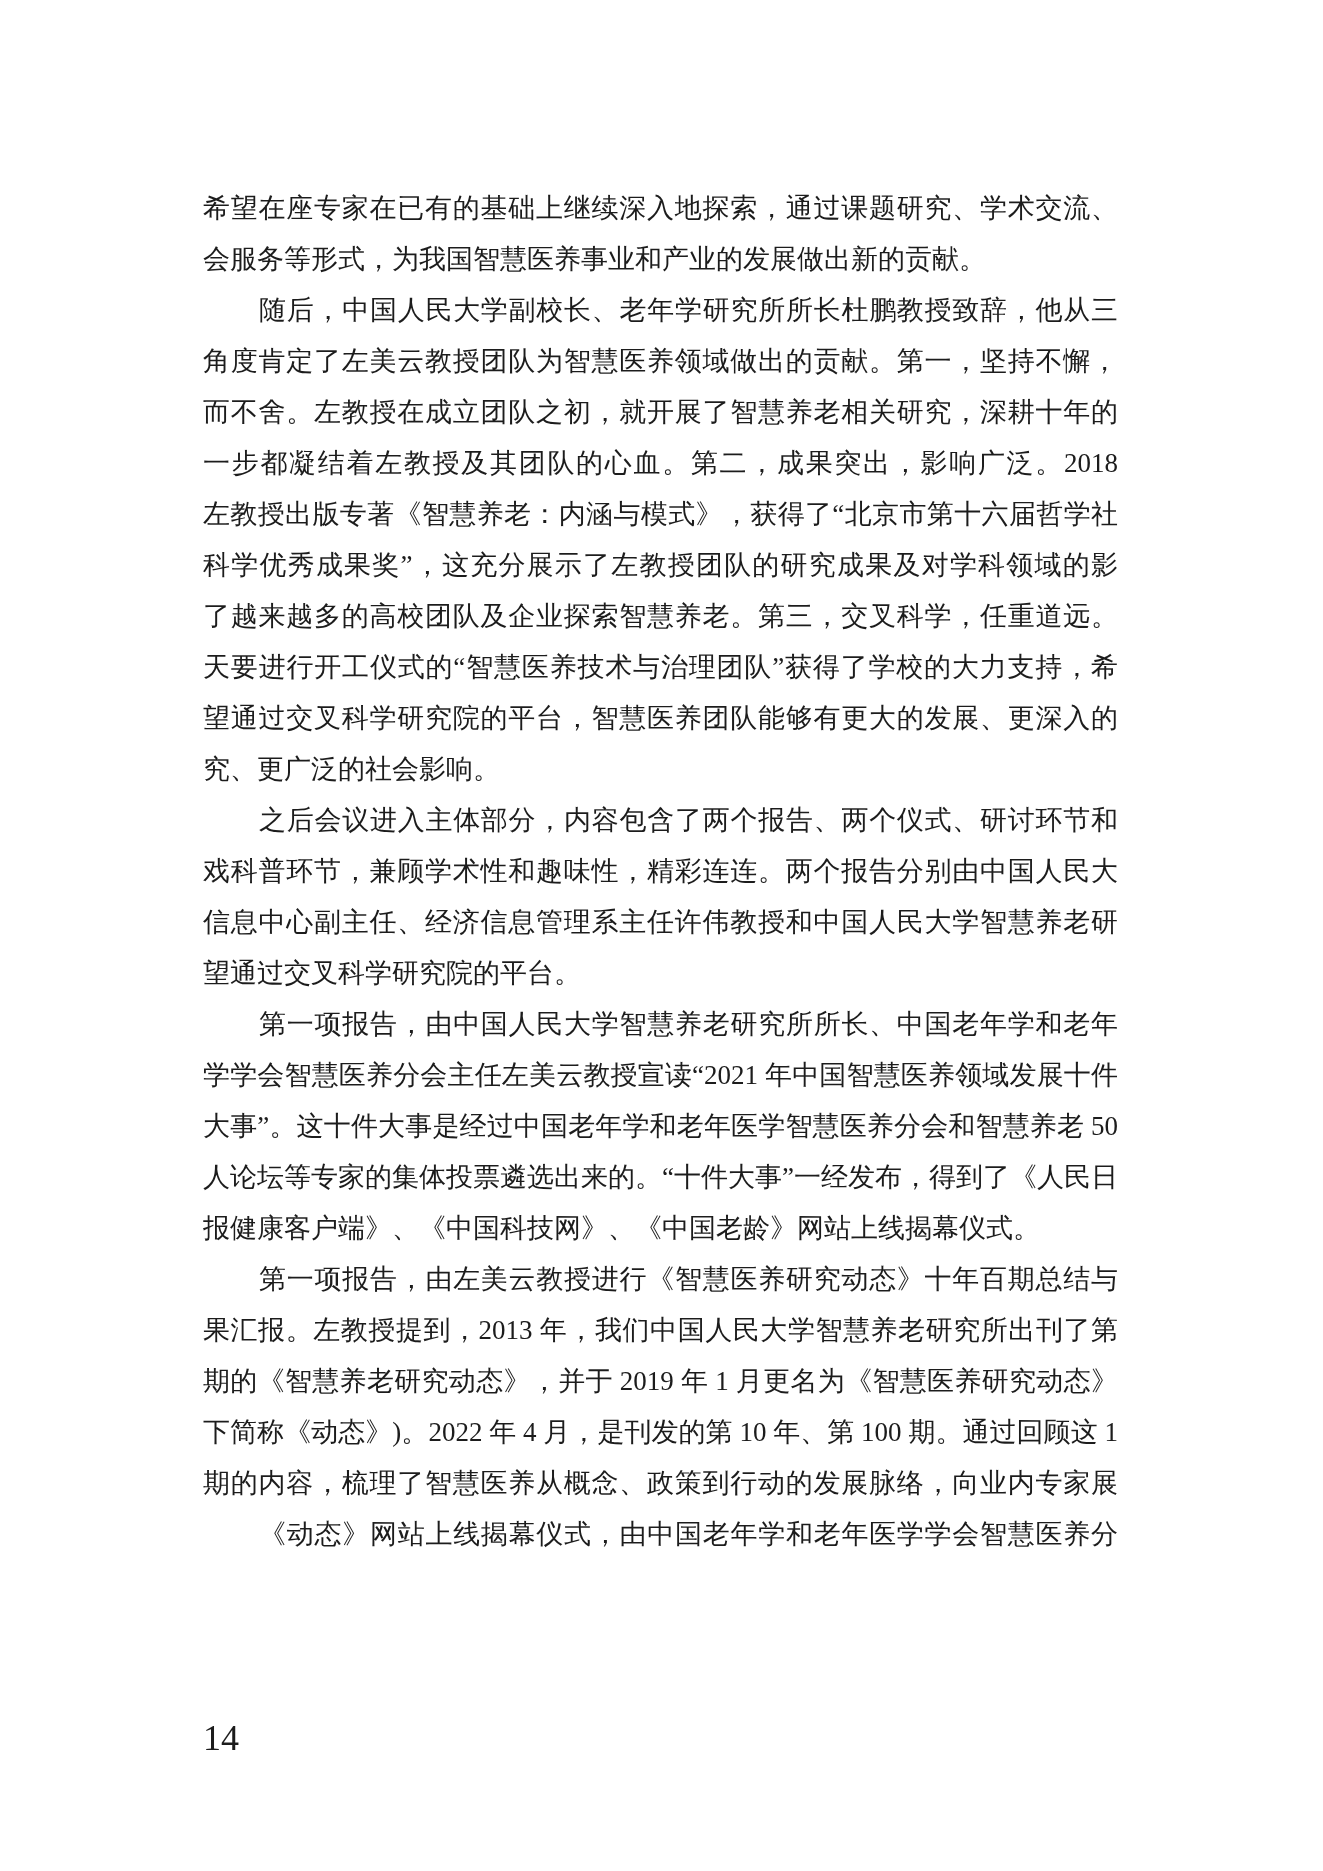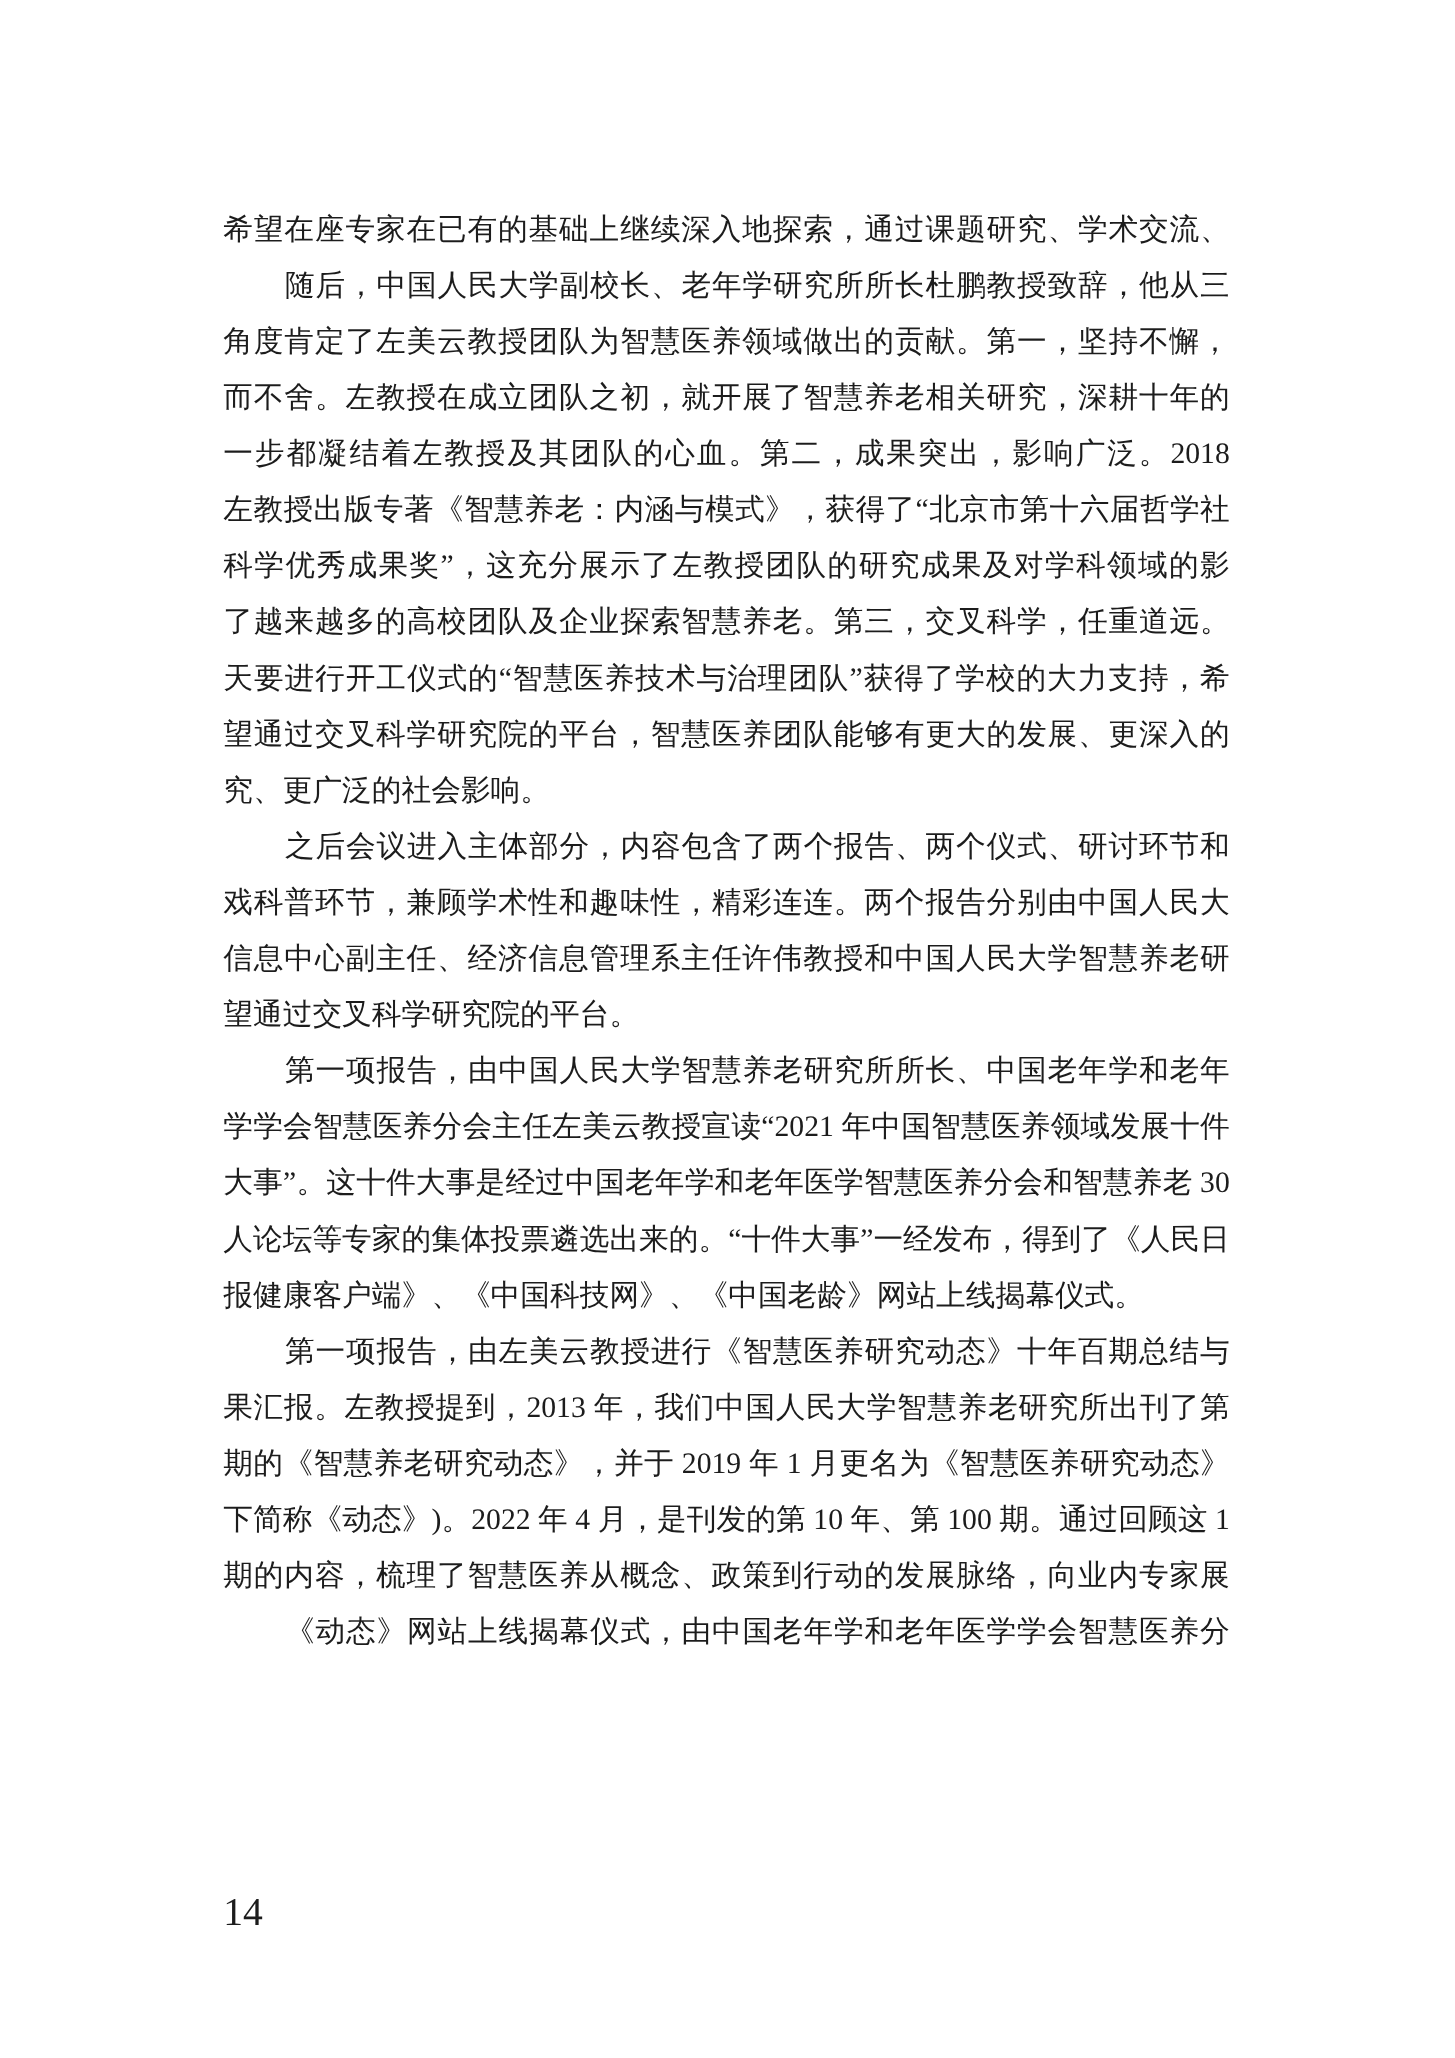--- a/index.html
+++ b/index.html
@@ -47,37 +47,38 @@
     line-height: 32px;
     color: #1c1c1c;
   }
 </style>
 </head>
 <body>
 
 <div class="page">
   <div class="text-block">
       <div class="line">希望在座专家在已有的基础上继续深入地探索，通过课题研究、学术交流、社</div>
+      <div class="line para-end">会服务等形式，为我国智慧医养事业和产业的发展做出新的贡献。</div>
       <div class="line indent">随后，中国人民大学副校长、老年学研究所所长杜鹏教授致辞，他从三个</div>
       <div class="line">角度肯定了左美云教授团队为智慧医养领域做出的贡献。第一，坚持不懈，锲</div>
       <div class="line">而不舍。左教授在成立团队之初，就开展了智慧养老相关研究，深耕十年的每</div>
       <div class="line">一步都凝结着左教授及其团队的心血。第二，成果突出，影响广泛。2018 年，</div>
       <div class="line">左教授出版专著《智慧养老：内涵与模式》，获得了“北京市第十六届哲学社会</div>
       <div class="line">科学优秀成果奖”，这充分展示了左教授团队的研究成果及对学科领域的影响。</div>
       <div class="line">了越来越多的高校团队及企业探索智慧养老。第三，交叉科学，任重道远。今</div>
       <div class="line">天要进行开工仪式的“智慧医养技术与治理团队”获得了学校的大力支持，希</div>
       <div class="line">望通过交叉科学研究院的平台，智慧医养团队能够有更大的发展、更深入的研</div>
       <div class="line para-end">究、更广泛的社会影响。</div>
       <div class="line indent">之后会议进入主体部分，内容包含了两个报告、两个仪式、研讨环节和游</div>
       <div class="line">戏科普环节，兼顾学术性和趣味性，精彩连连。两个报告分别由中国人民大学</div>
       <div class="line">信息中心副主任、经济信息管理系主任许伟教授和中国人民大学智慧养老研究</div>
       <div class="line para-end">望通过交叉科学研究院的平台。</div>
       <div class="line indent">第一项报告，由中国人民大学智慧养老研究所所长、中国老年学和老年医</div>
       <div class="line">学学会智慧医养分会主任左美云教授宣读“2021 年中国智慧医养领域发展十件</div>
-      <div class="line">大事”。这十件大事是经过中国老年学和老年医学智慧医养分会和智慧养老 30</div>
+      <div class="line">大事”。这十件大事是经过中国老年学和老年医学智慧医养分会和智慧养老 50</div>
       <div class="line">人论坛等专家的集体投票遴选出来的。“十件大事”一经发布，得到了《人民日</div>
       <div class="line para-end">报健康客户端》、《中国科技网》、《中国老龄》网站上线揭幕仪式。</div>
       <div class="line indent">第一项报告，由左美云教授进行《智慧医养研究动态》十年百期总结与成</div>
       <div class="line">果汇报。左教授提到，2013 年，我们中国人民大学智慧养老研究所出刊了第一</div>
       <div class="line">期的《智慧养老研究动态》，并于 2019 年 1 月更名为《智慧医养研究动态》(以</div>
       <div class="line">下简称《动态》)。2022 年 4 月，是刊发的第 10 年、第 100 期。通过回顾这 100</div>
       <div class="line">期的内容，梳理了智慧医养从概念、政策到行动的发展脉络，向业内专家展示</div>
       <div class="line indent">《动态》网站上线揭幕仪式，由中国老年学和老年医学学会智慧医养分会</div>
     </div>
   <div class="page-number">14</div>

